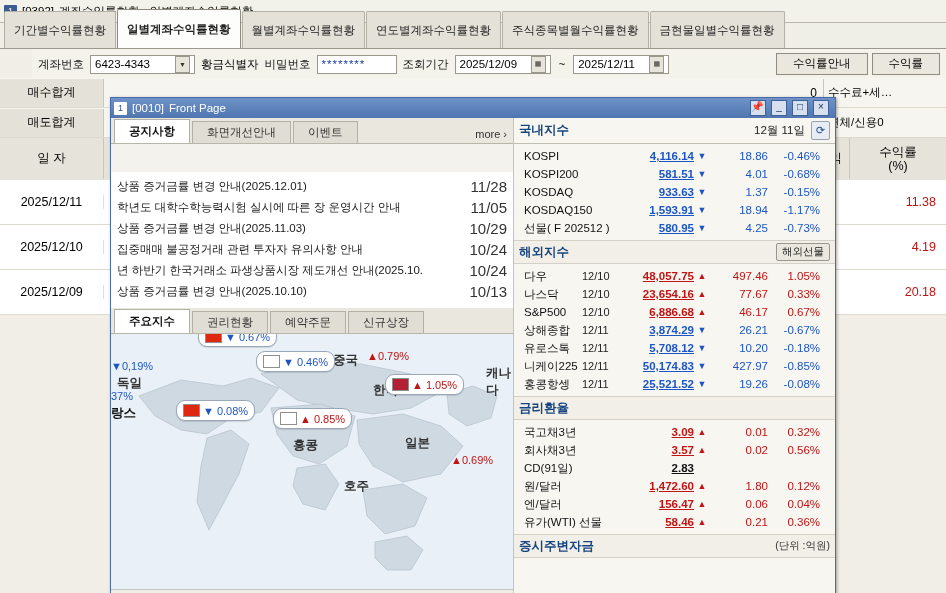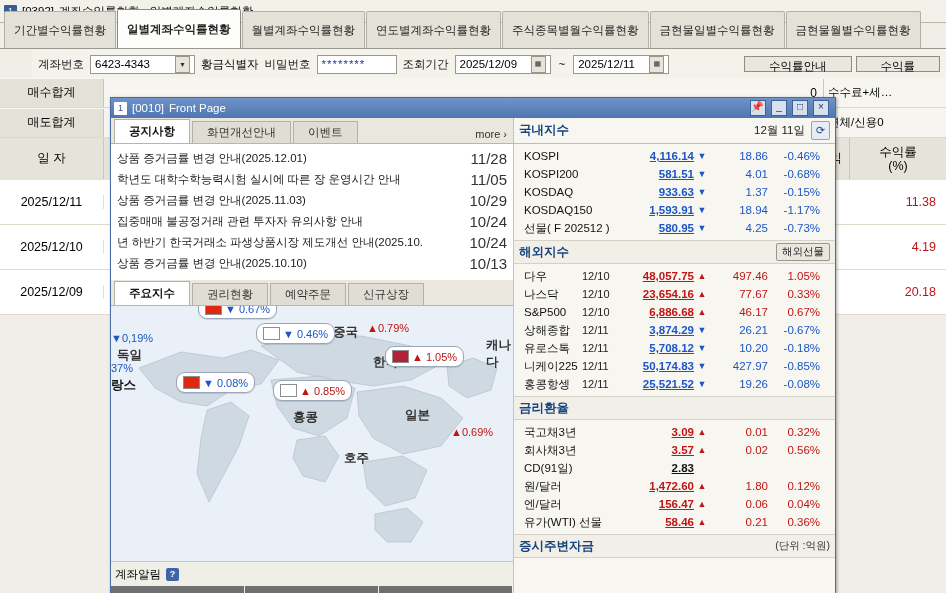--- a/index.html
+++ b/index.html
@@ -52,22 +52,22 @@
   .inp.pw{width:80px;color:#1a3fa0;letter-spacing:1px;}
   .inp.date{width:96px;justify-content:space-between;}
   .caretbtn{
     width:13px;height:15px;border:1px solid #9a978c;background:#e6e4db;
     display:flex;align-items:center;justify-content:center;font-size:7px;color:#333;
   }
   .acctname{font-size:11.5px;}
   .tilde{padding:0 2px;}
   .rightbtns{margin-left:auto;display:flex;gap:4px;}
   .btn{
-    height:16px;line-height:18px;border:1px solid #8f8c81;background:#e9e7de;
-    font-size:11.5px;padding:0 24px;box-sizing:border-box;white-space:nowrap;
+    height:22px;line-height:18px;border:1px solid #8f8c81;background:#e9e7de;
+    font-size:11.5px;padding:0 16px;box-sizing:border-box;white-space:nowrap;
   }
 
   
   .bgsum{
     position:absolute;left:0;top:78px;width:946px;height:60px;
     border-bottom:1px solid #c3c0b5;background:#f6f5ef;
   }
   .sumrow{height:29px;display:flex;align-items:center;border-bottom:1px solid #ddd9cc;}
   .sumcell-lbl{
     width:103px;height:28px;background:#e4e2d8;border-right:1px solid #c9c6ba;
@@ -136,21 +136,21 @@
   }
   .stab{
     height:21px;line-height:21px;padding:0 14px;font-size:11.5px;
     border:1px solid #b3b0a5;border-bottom:none;background:#e0ded4;color:#333;margin-top:24px;
   }
   .stab.active{background:#fff;font-weight:bold;color:#111;height:23px;line-height:23px;}
   .more{
     margin-left:auto;font-size:11px;color:#333;padding:0 6px 3px 0;
     display:flex;align-items:flex-end;gap:3px;
   }
-  .notices{background:#fff;height:136px;padding:4px 2px 0 6px;box-sizing:border-box;}
+  .notices{background:#fff;height:136px;padding:4px 2px 0 6px;box-sizing:border-box;margin-top:28px;}
   .nrow{display:flex;height:21px;align-items:center;font-size:11.5px;}
   .ntext{flex:1;color:#1a1a1a;white-space:nowrap;overflow:hidden;}
   .ndate{width:46px;text-align:right;color:#333;font-size:15px;padding-right:4px;}
 
   
   .maparea{position:relative;height:255px;background:#e9f0f7;overflow:hidden;}
   .worldsvg{position:absolute;left:0;top:0;}
   .bubble{
     position:absolute;background:#fff;border:1px solid #9aa7b8;border-radius:9px;
     height:19px;display:flex;align-items:center;gap:3px;padding:0 6px;
@@ -222,21 +222,20 @@
     <span class="tname">계좌수익률현황  -  일별계좌수익률현황</span>
   </div>
 
   <div class="tabstrip">
     <div class="tab">기간별수익률현황</div>
     <div class="tab active">일별계좌수익률현황</div>
     <div class="tab">월별계좌수익률현황</div>
     <div class="tab">연도별계좌수익률현황</div>
     <div class="tab">주식종목별월수익률현황</div>
     <div class="tab">금현물일별수익률현황</div>
-    <div class="tab">금현물월별수익률현황</div>
   </div>
 
   <div class="querybar">
     <span class="lbl">계좌번호</span>
     <div class="inp acct">
       <span>6423-4343</span>
       <span class="caretbtn">▼</span>
     </div>
     <span class="acctname">황금식별자</span>
     <span class="lbl">비밀번호</span>

